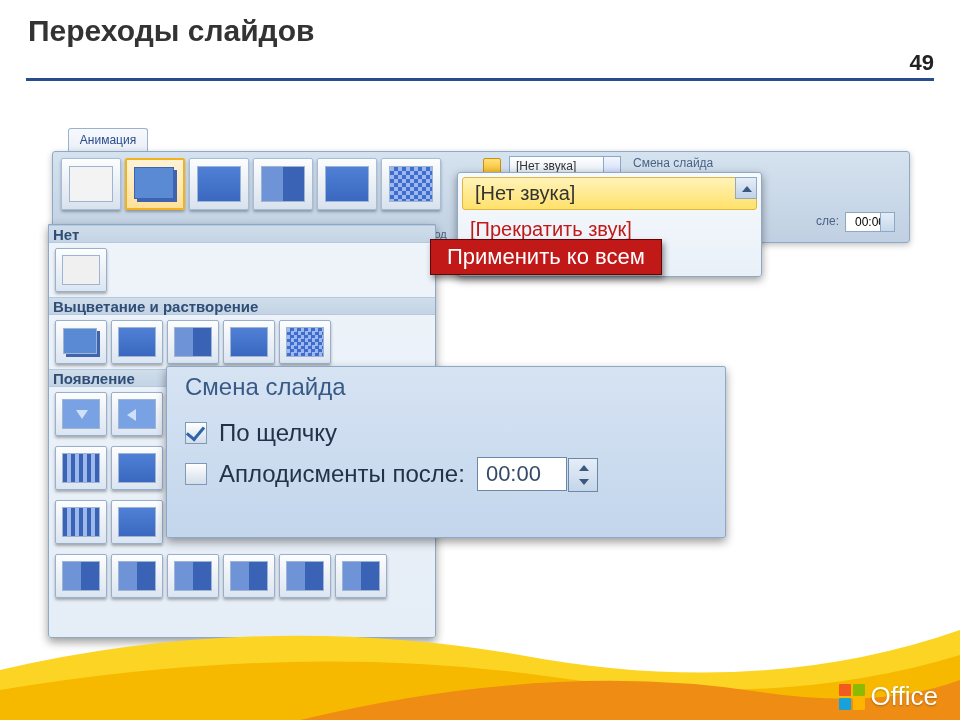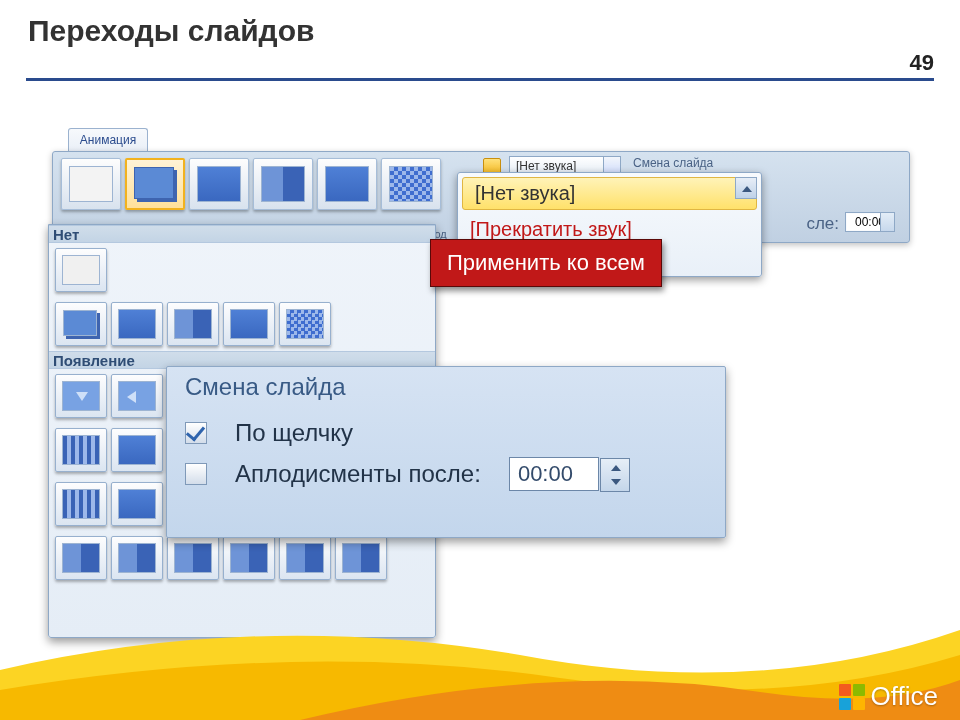--- a/index.html
+++ b/index.html
@@ -74,21 +74,21 @@
   .sound-combo{
     position:absolute; top:4px; left:456px; width:112px;height:20px;
     background:linear-gradient(#fff,#e4ecf5);border:1px solid #8ea8c6;
     font-size:12px;color:#333;line-height:18px;padding-left:6px;
   }
   .sound-combo:after{content:"";position:absolute;right:0;top:0;width:16px;height:100%;border-left:1px solid #8ea8c6;background:linear-gradient(#f2f6fb,#cedafc);}
   .sound-combo .arrow{position:absolute;right:4px;top:7px;width:0;height:0;border-left:4px solid transparent;border-right:4px solid transparent;border-top:5px solid #3b587f;}
   .group-label-right{
     position:absolute; top:4px; left:580px; font-size:12px; color:#4a6285;
   }
-  .after-label{position:absolute;top:62px;right:70px;font-size:17px;color:#4a6285;}
+  .after-label{position:absolute;top:62px;right:70px;font-size:12px;color:#4a6285;}
   .after-time{
     position:absolute;top:60px;right:14px;width:50px;height:20px;
     background:#fff;border:1px solid #8ea8c6;font-size:12px;text-align:center;line-height:18px;
     box-shadow:inset 0 0 0 1px #f9fbfd;
   }
   .after-time .spin{position:absolute;right:0;top:0;width:14px;height:100%;border-left:1px solid #8ea8c6;background:linear-gradient(#e3edf7,#c7d8ec);}
 
   
   .gallery{
     position:absolute; top:92px; left:-4px; width:388px; height:414px;
@@ -140,36 +140,36 @@
     position:absolute;top:4px;right:4px;width:22px;height:22px;
     background:linear-gradient(#e7eef7,#bfd2e8);border:1px solid #8ea8c6;
   }
   .sound-scroll:after{content:"";position:absolute;left:6px;top:8px;width:0;height:0;border-left:5px solid transparent;border-right:5px solid transparent;border-bottom:6px solid #3b587f;}
 
   
   .callout{
     position:absolute; top:107px; left:378px;
     background:#c11818;color:#fff;
     font-size:22px;font-weight:500;
-    padding:10px 16px;border:1px solid #5a0808;
+    padding:4px 16px;border:1px solid #5a0808;
     box-shadow:2px 4px 6px rgba(0,0,0,.45);
   }
 
   
   .advance-panel{
     position:absolute; top:234px; left:114px;
     width:560px;height:172px;
     background:linear-gradient(#d6e3f3,#c3d6ec);
     border:1px solid #8ea8c6;border-radius:2px;
     box-shadow:0 4px 10px rgba(0,0,0,.4);
     padding:6px 14px 10px 14px;
     color:#334b6b;
   }
   .advance-panel .hdr{font-size:24px;color:#385a85;margin:0 0 18px 4px;}
-  .advance-panel .row{display:flex;align-items:center;gap:28px;margin:10px 4px;}
+  .advance-panel .row{display:flex;align-items:center;gap:12px;margin:10px 4px;}
   .advance-panel .cb{
     width:22px;height:22px;background:linear-gradient(#fff,#d3ddea);
     border:1px solid #7f99b8;display:inline-block;position:relative;
   }
   .advance-panel .cb.checked:after{
     content:"";position:absolute;left:4px;top:0px;width:8px;height:14px;
     border:solid #2f64ad;border-width:0 3px 3px 0;transform:rotate(40deg);
   }
   .advance-panel .lbl{font-size:24px;color:#223348;}
   .advance-panel .timebox{
@@ -256,20 +256,21 @@
   </div>
 
   <div class="gallery">
     <div class="gal-section-hdr">Нет</div>
     <div class="gal-row">
       <div class="gthumb">
           <div class="inner"></div>
         </div>
     </div>
 
+    <div class="gal-section-hdr">Выцветание и растворение</div>
     <div class="gal-row">
       <div class="gthumb stack">
           <div class="inner"></div>
         </div>
       <div class="gthumb blue">
           <div class="inner"></div>
         </div>
       <div class="gthumb half">
           <div class="inner"></div>
         </div>

